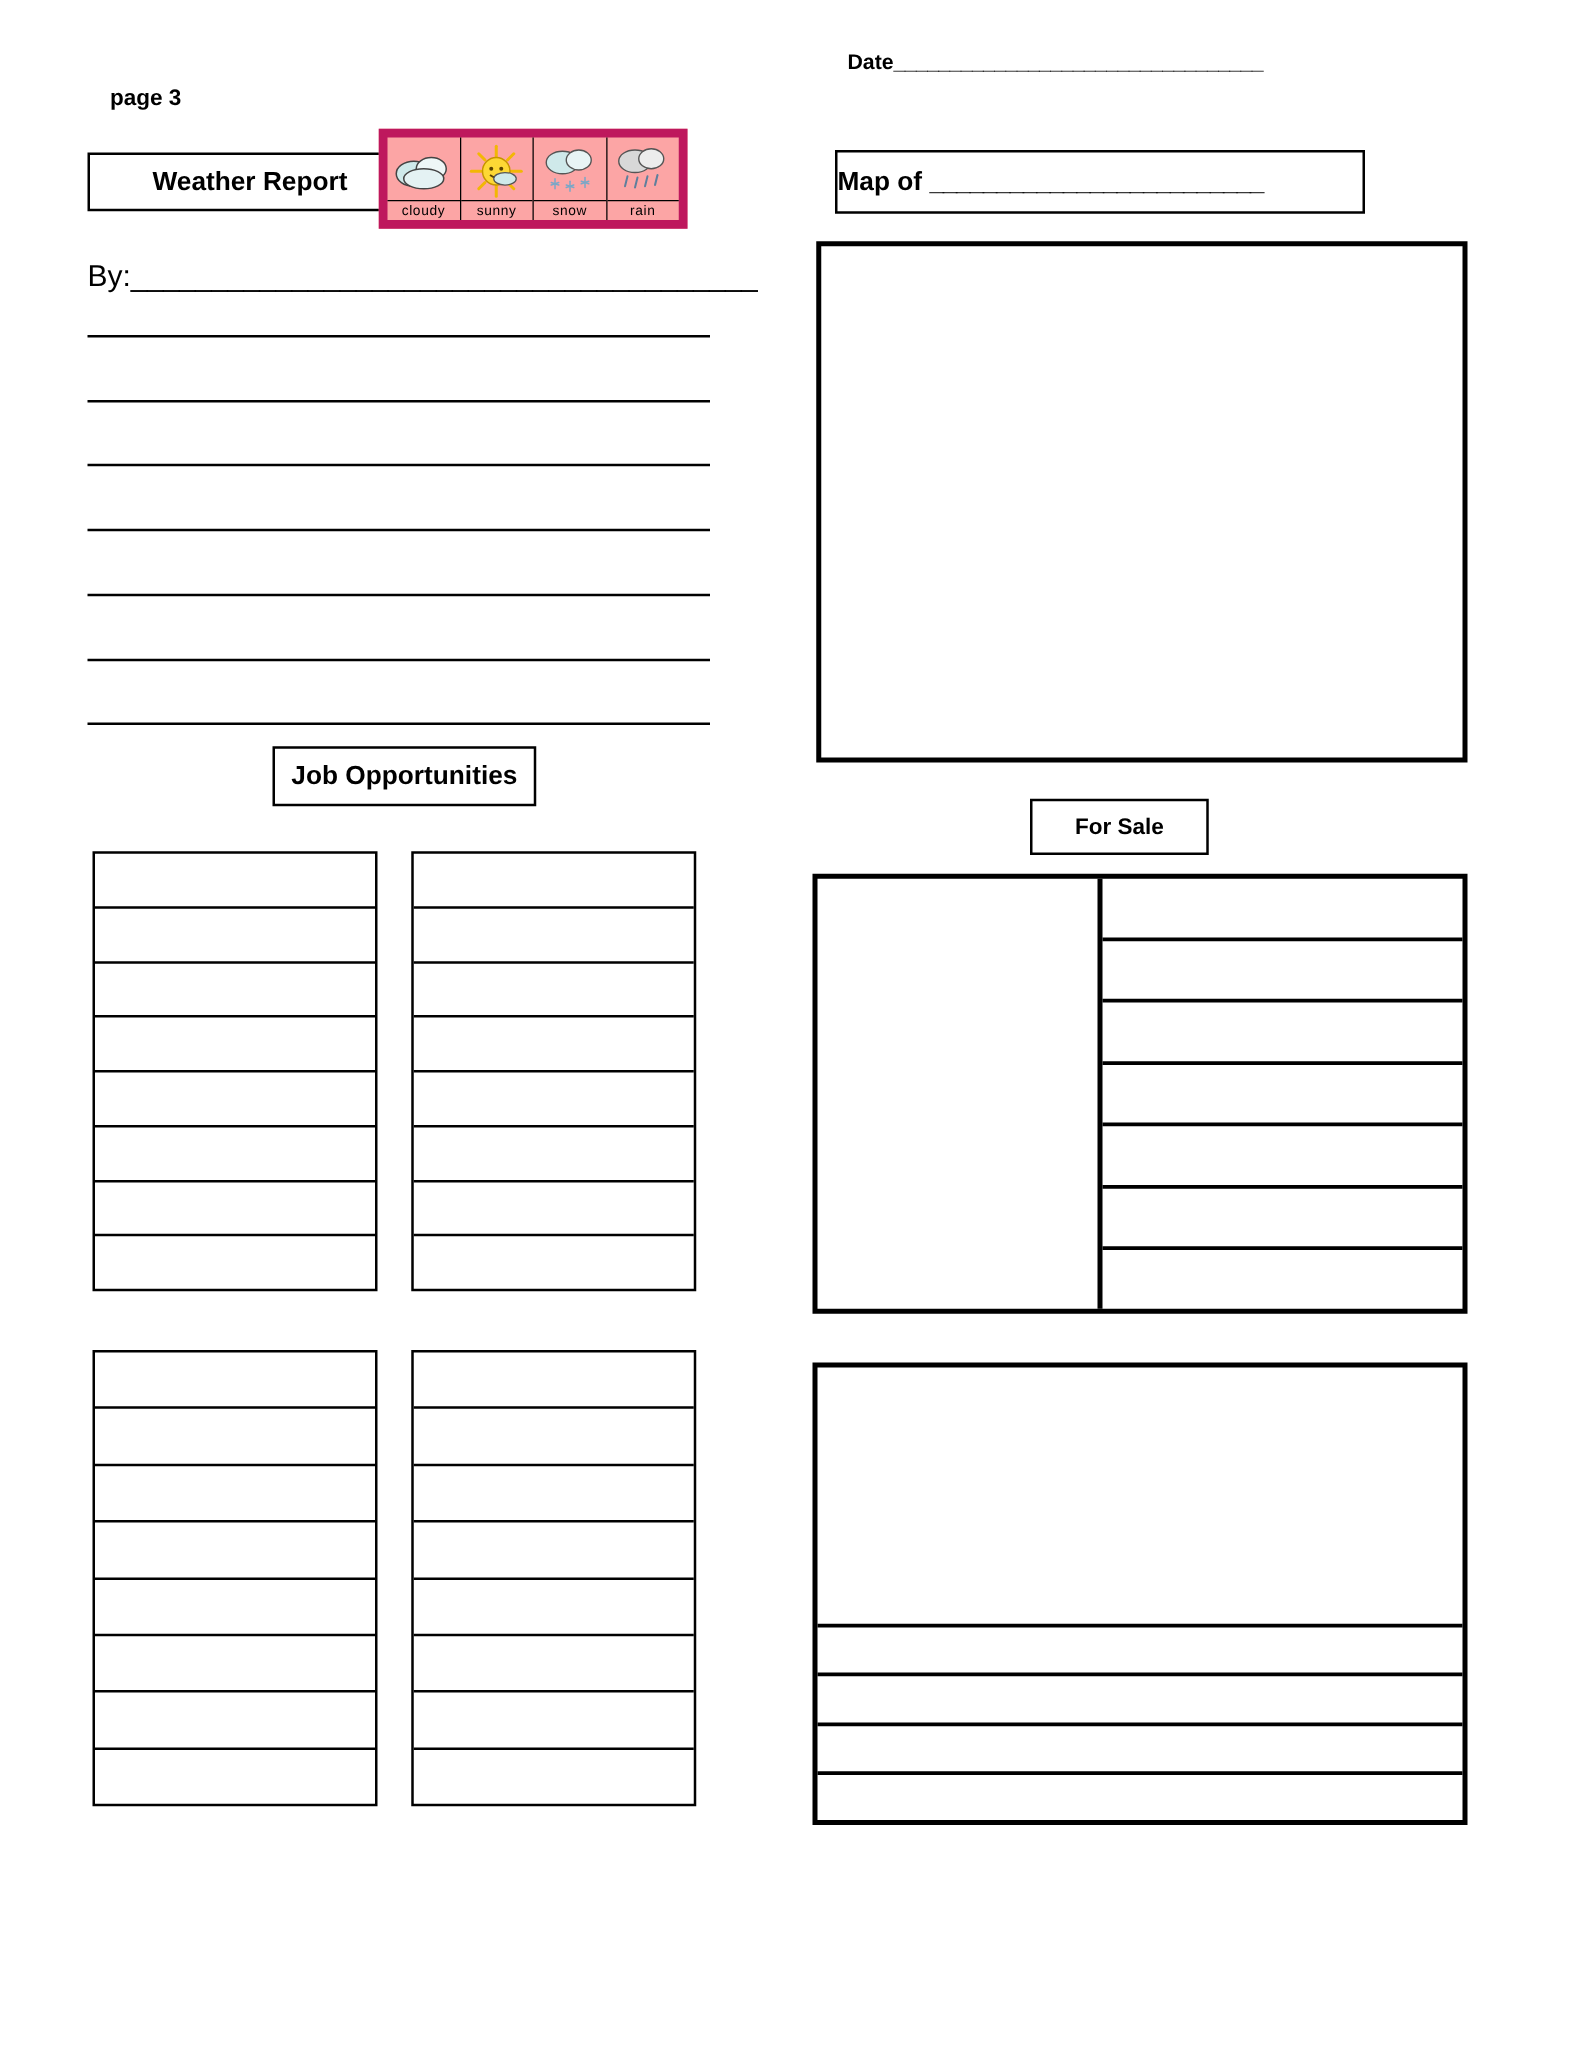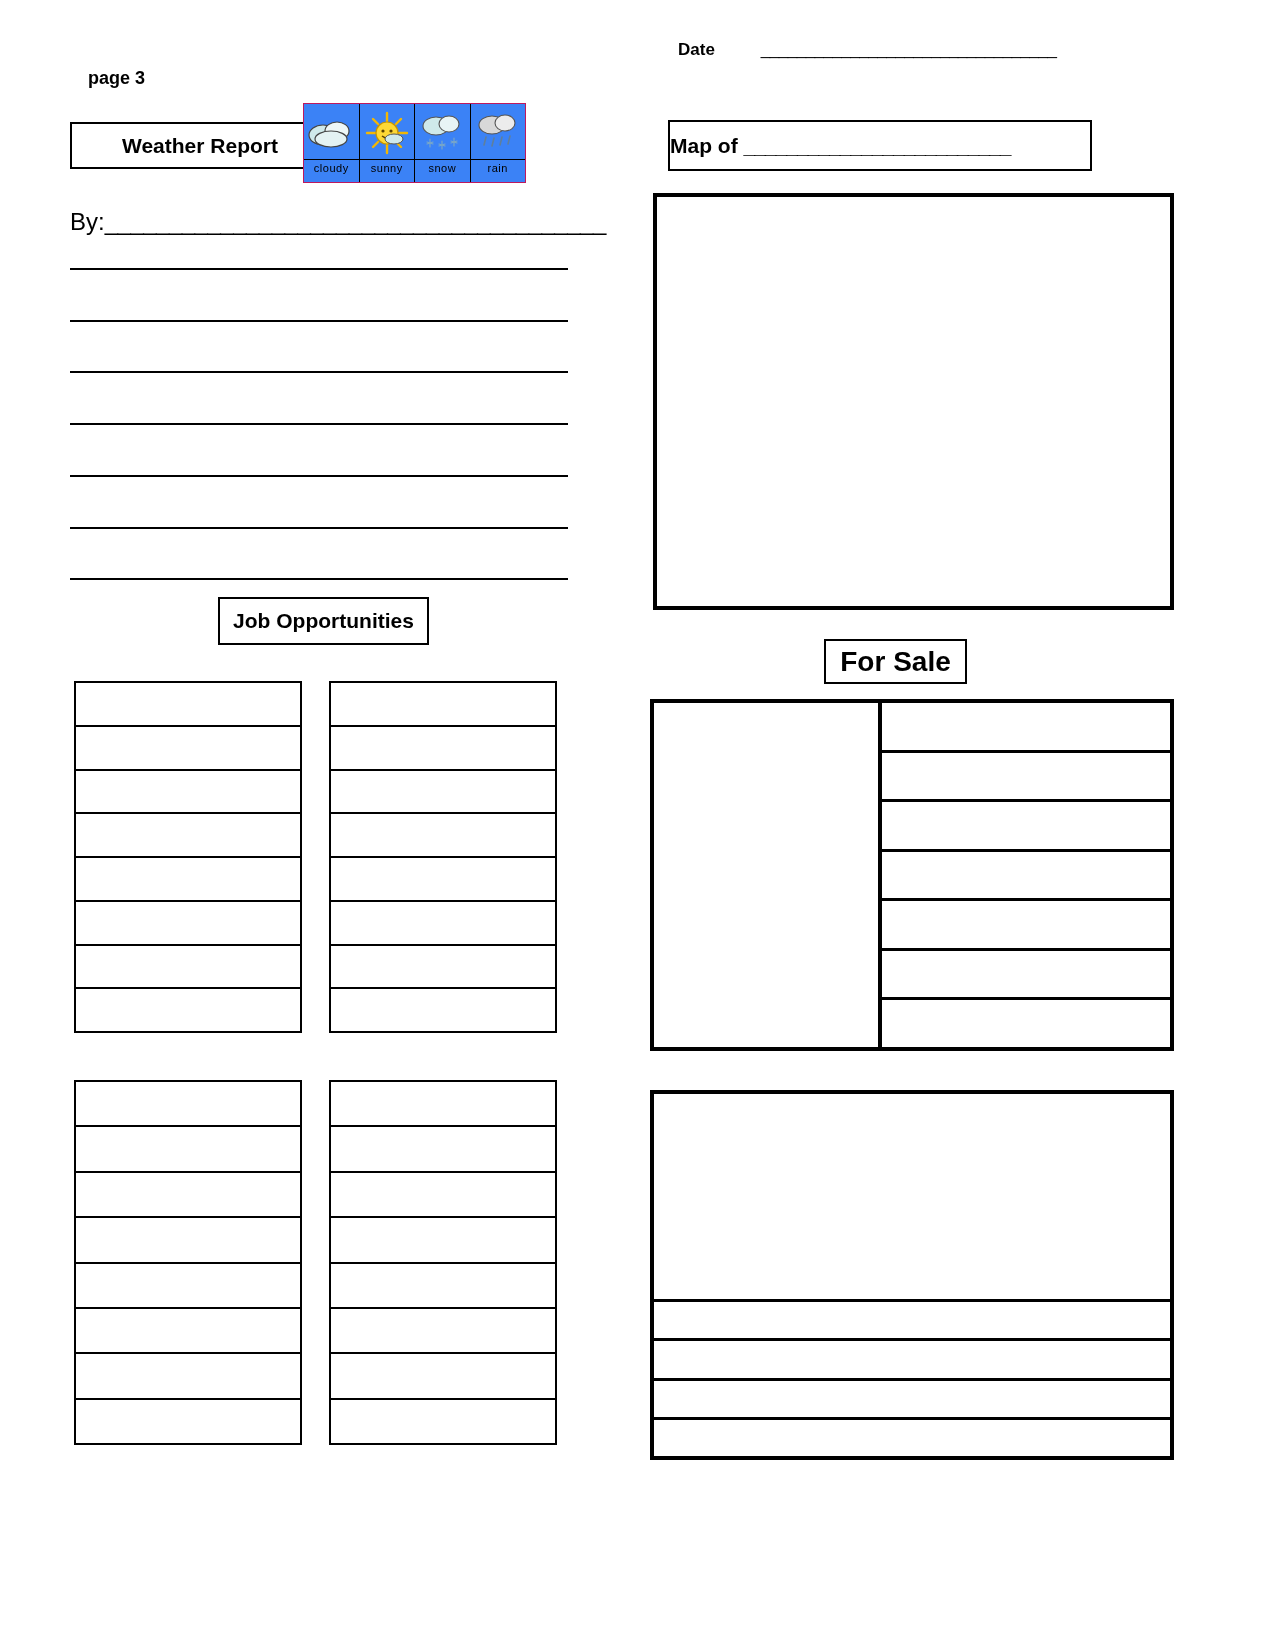--- a/index.html
+++ b/index.html
@@ -52,23 +52,22 @@
   }
   .date-block {
     position: absolute;
     left: 678px;
     top: 40px;
     font-size: 17px;
     font-weight: 700;
     white-space: nowrap;
   }
   .date-rule {
-    font-weight: 400;
+    font-weight: 700;
     letter-spacing: -0.5px;
-    margin-left: 46px;
   }
 
   
   .label-box {
     position: absolute;
     border: 2px solid #000;
     background: #fff;
     display: flex;
     align-items: center;
     justify-content: center;
@@ -81,26 +80,26 @@
     left: 70px;
     top: 122px;
     width: 260px;
     height: 47px;
     font-size: 21px;
   }
   .weather-icons {
     position: absolute;
     left: 303px;
     top: 103px;
-    width: 223px;
+    width: 247px;
     height: 80px;
-    border: 1px solid #be185d;
-    display: flex;
-    box-sizing: border-box;
-    background: #3b82f6;
+    border: 7px solid #be185d;
+    display: flex;
+    box-sizing: border-box;
+    background: #fca5a5;
   }
   .weather-cell {
     flex: 1 1 0;
     border-right: 1px solid #000;
     display: flex;
     flex-direction: column;
     align-items: center;
     justify-content: flex-start;
     box-sizing: border-box;
     padding-top: 3px;
@@ -187,21 +186,21 @@
     box-sizing: border-box;
     background: #fff;
   }
 
   
   #forsale-label {
     left: 824px;
     top: 639px;
     width: 143px;
     height: 45px;
-    font-size: 28px;
+    font-size: 18px;
   }
   #forsale-box {
     position: absolute;
     left: 650px;
     top: 699px;
     width: 524px;
     height: 352px;
     border: 4px solid #000;
     box-sizing: border-box;
     display: flex;

